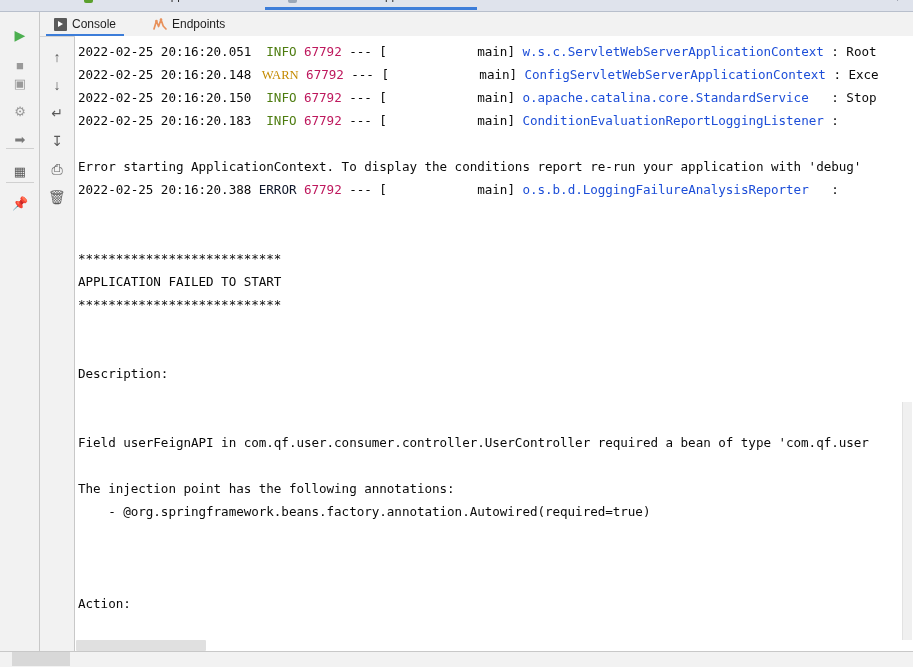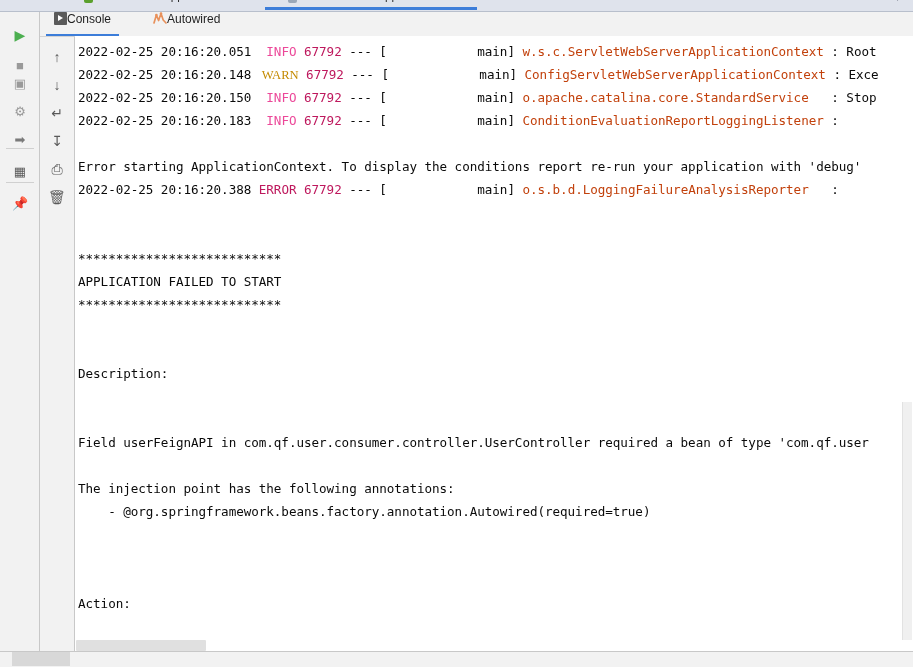--- a/index.html
+++ b/index.html
@@ -128,21 +128,22 @@
     left: 40px; top: 12px;
     width: 873px; height: 24px;
     background: #f2f2f2;
     border-bottom: 1px solid #d3d3d3;
   }
   .ptab {
     position: absolute;
     top: 0;
     height: 24px;
     display: flex;
-    align-items: flex-start;
+    align-items: center;
+    gap: 5px;
     padding: 0 8px;
     font-size: 12px;
     color: #1f1f1f;
     white-space: nowrap;
     cursor: default;
   }
   .ptab-console { left: 6px; }
   .ptab-endpoints { left: 105px; }
   .ptab.active::after {
     content: "";
@@ -183,25 +184,25 @@
     left: 3px;
     top: -9px;
     font-family: "DejaVu Sans Mono", "Liberation Mono", monospace;
     font-size: 12.6px;
     line-height: 23px;
     white-space: pre;
     color: #0a0a0a;
     letter-spacing: -0.05px;
   }
   .ln { display: block; height: 23px; }
-  .sp-info   { color: #ec4899; }
+  .sp-info   { color: #4d7c0f; }
   .sp-warn   { color: #c48a00; font-family: Liberation Serif, serif; }
-  .sp-error  { color: #be185d; margin-top: 41px; }
+  .sp-error  { color: #0f172a; margin-top: 41px; }
   .sp-pid    { color: #be185d; }
-  .sp-class  { color: #c2410c; }
+  .sp-class  { color: #1d4ed8; }
 
   
   .vscroll-track {
     position: absolute;
     right: 0; top: 36px;
     width: 11px; height: 616px;
     background: transparent;
   }
   .vscroll-thumb {
     position: absolute;
@@ -323,21 +324,21 @@
       <span>Console</span>
     </div>
     <div class="ptab ptab-endpoints">
       <span class="icon-endpoints">
         <svg width="14" height="13" viewBox="0 0 14 13">
           <path d="M1 11 L3.4 3 L5.6 8.5 L8 1.5 L10.2 8 L13 11" stroke="#e8915b" stroke-width="1.7" fill="none" stroke-linejoin="round" stroke-linecap="round"></path>
           <circle cx="3.4" cy="3" r="1.3" fill="#e8915b"></circle>
           <circle cx="8" cy="1.5" r="1.3" fill="#e8915b"></circle>
         </svg>
       </span>
-      <span>Autowired</span>
+      <span>Endpoints</span>
     </div>
   </div>
 
   <div class="console-area">
     <pre class="console-text" id="console-text"><span class="ln"><span>2022-02-25 20:16:20.051 </span><span class="sp-info"> INFO</span><span> </span><span class="sp-pid">67792</span><span> --- [</span><span>            main] </span><span class="sp-class">w.s.c.ServletWebServerApplicationContext</span><span> : Root</span></span><span class="ln"><span>2022-02-25 20:16:20.148 </span><span class="sp-warn"> WARN</span><span> </span><span class="sp-pid">67792</span><span> --- [</span><span>            main] </span><span class="sp-class">ConfigServletWebServerApplicationContext</span><span> : Exce</span></span><span class="ln"><span>2022-02-25 20:16:20.150 </span><span class="sp-info"> INFO</span><span> </span><span class="sp-pid">67792</span><span> --- [</span><span>            main] </span><span class="sp-class">o.apache.catalina.core.StandardService</span><span>   : Stop</span></span><span class="ln"><span>2022-02-25 20:16:20.183 </span><span class="sp-info"> INFO</span><span> </span><span class="sp-pid">67792</span><span> --- [</span><span>            main] </span><span class="sp-class">ConditionEvaluationReportLoggingListener</span><span> :</span></span><span class="ln"><span></span></span><span class="ln"><span>Error starting ApplicationContext. To display the conditions report re-run your application with 'debug'</span></span><span class="ln"><span>2022-02-25 20:16:20.388 </span><span class="sp-error">ERROR</span><span> </span><span class="sp-pid">67792</span><span> --- [</span><span>            main] </span><span class="sp-class">o.s.b.d.LoggingFailureAnalysisReporter</span><span>   :</span></span><span class="ln"><span></span></span><span class="ln"><span></span></span><span class="ln"><span>***************************</span></span><span class="ln"><span>APPLICATION FAILED TO START</span></span><span class="ln"><span>***************************</span></span><span class="ln"><span></span></span><span class="ln"><span></span></span><span class="ln"><span>Description:</span></span><span class="ln"><span></span></span><span class="ln"><span></span></span><span class="ln"><span>Field userFeignAPI in com.qf.user.consumer.controller.UserController required a bean of type 'com.qf.user</span></span><span class="ln"><span></span></span><span class="ln"><span>The injection point has the following annotations:</span></span><span class="ln"><span>    - @org.springframework.beans.factory.annotation.Autowired(required=true)</span></span><span class="ln"><span></span></span><span class="ln"><span></span></span><span class="ln"><span></span></span><span class="ln"><span>Action:</span></span><span class="ln"><span></span></span><span class="ln"><span></span></span></pre>
     <div class="vscroll-track">
       <div class="vscroll-thumb"></div>
     </div>
   </div>
 

